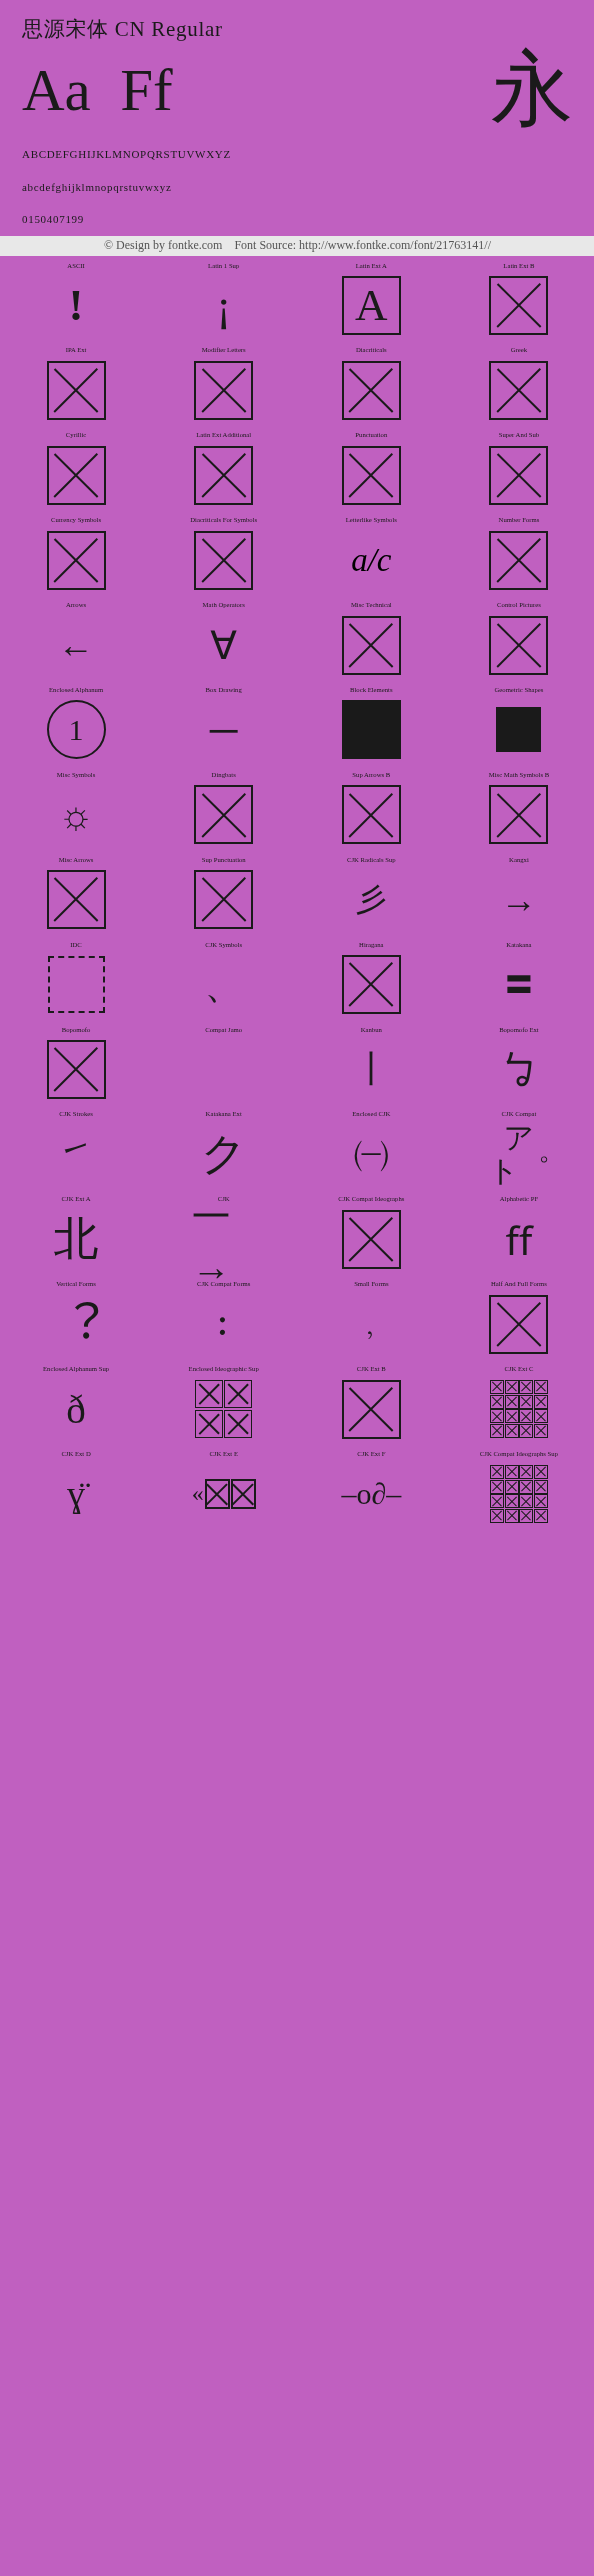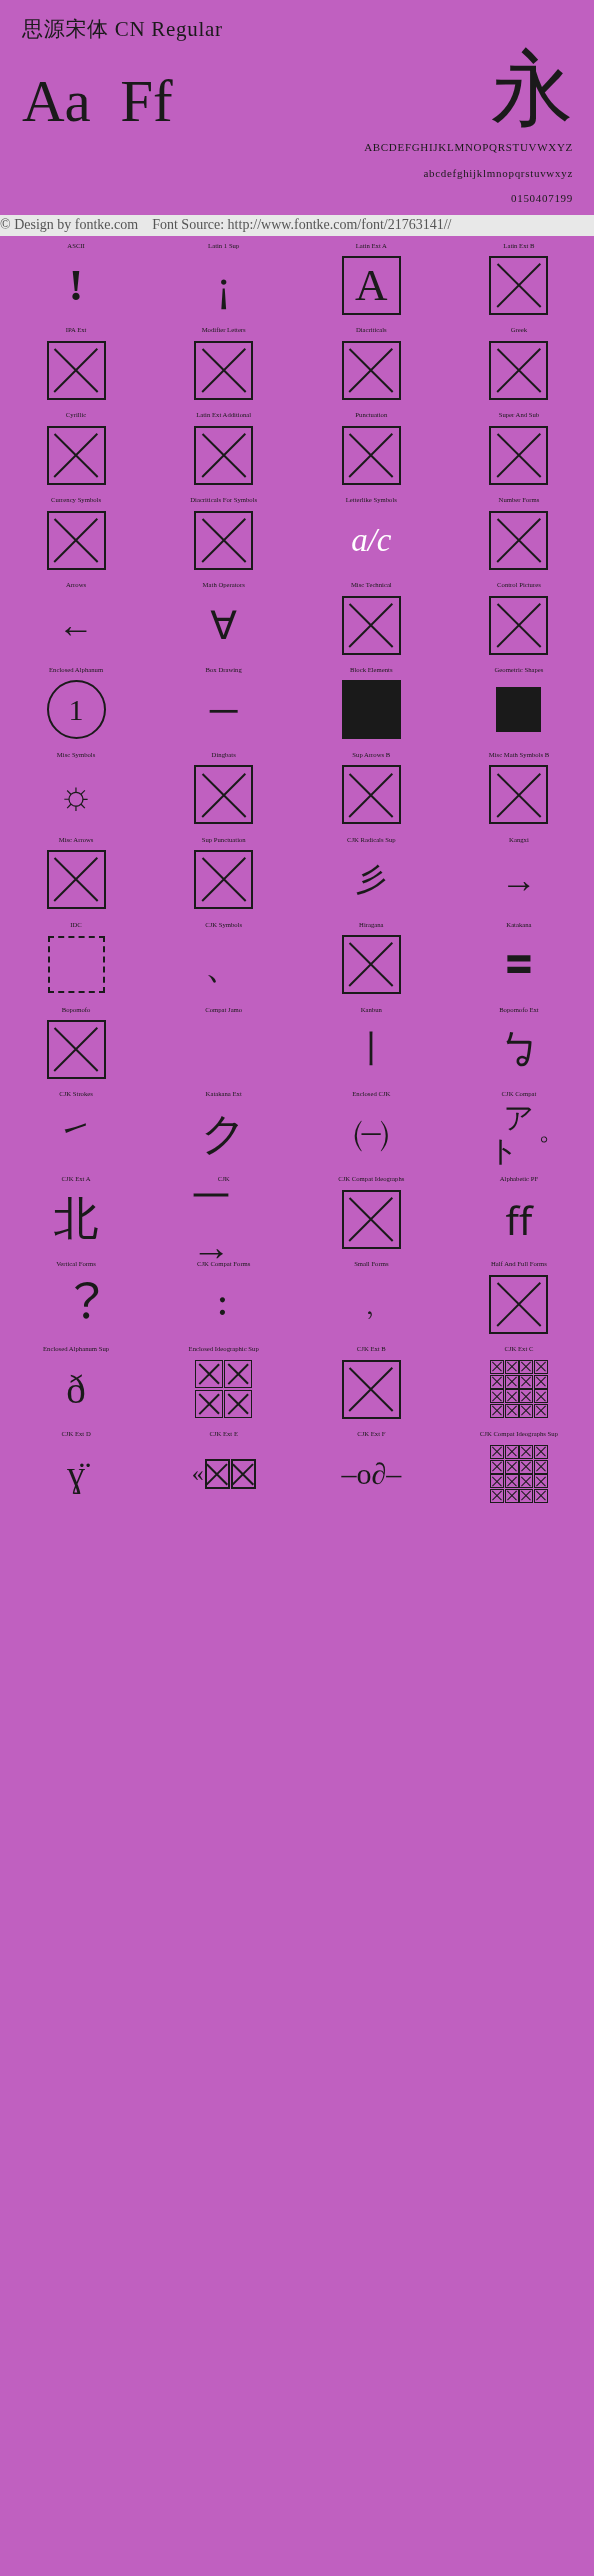--- a/index.html
+++ b/index.html
@@ -18,45 +18,45 @@
     .header-title {
       font-size: 21px;
       font-weight: normal;
       letter-spacing: 0.7px;
       color: #1a1a1a;
       margin-bottom: 6px;
       font-family: Liberation Serif, serif;
     }
     .header-letters {
       display: flex;
-      align-items: flex-end;
+      align-items: center;
     }
     .big-letters {
       font-size: 59px;
       line-height: 1;
       color: #1a1a1a;
       margin-right: 30px;
     }
     .kanji-char {
       font-size: 82px;
       line-height: 1;
       color: #1a1a1a;
       margin-left: auto;
     }
     .alphabet-row {
       color: #1a1a1a;
       font-size: 11px;
       letter-spacing: 0.7px;
       line-height: 1.6;
-      margin-top: 8px;
-      text-align: right;
+      margin-top: 15px;
     }
     .copyright-bar {
       background: #e8e8e8;
-      font-size: 14px;
+      text-align: center;
+      font-size: 12px;
       color: #555;
       padding: 2.2px 0;
     }
 
     
     .grid-section {
       background: #c060c0;
       padding: 3px;
     }
     .grid {
@@ -112,21 +112,21 @@
       transform-origin: center;
     }
     .xbox::after {
       transform: translateX(-50%) rotate(-45deg);
     }
 
     
     .exclamation-cell { font-size: 45px; font-weight: bold; color: #1a1a1a; }
     .inverted-exclamation { font-size: 45px; color: #1a1a1a; }
     .latin-A { font-size: 45px; color: #1a1a1a; font-style: normal; border: 2.2px solid #1a1a1a; display:flex; align-items:center; justify-content:center; width:59px; height:59px; }
-    .fraction-cell { font-size: 30px; color: #ffffff; font-style: italic; }
+    .fraction-cell { font-size: 30px; color: #000000; font-style: italic; }
     .arrow-cell { font-size: 36px; color: #1a1a1a; }
     .nabla-cell { font-size: 39px; color: #1a1a1a; }
     .circle-one { width: 59px; height: 59px; border: 2.2px solid #1a1a1a; border-radius: 50%; display:flex; align-items:center; justify-content:center; font-size:30px; color:#1a1a1a; }
     .sun-symbol { font-size: 39px; color: #1a1a1a; }
     .line-cell { font-size: 27px; color: #1a1a1a; }
     .equals-cell { font-size: 27px; color: #1a1a1a; }
     .filled-rect { width: 59px; height: 59px; background: #1a1a1a; }
     .dashed-rect { width: 57px; height: 57px; border: 2.2px dashed #1a1a1a; }
     .comma-sym { font-size: 36px; color: #1a1a1a; }
     .katakana-sym { font-size: 31px; color: #1a1a1a; }

